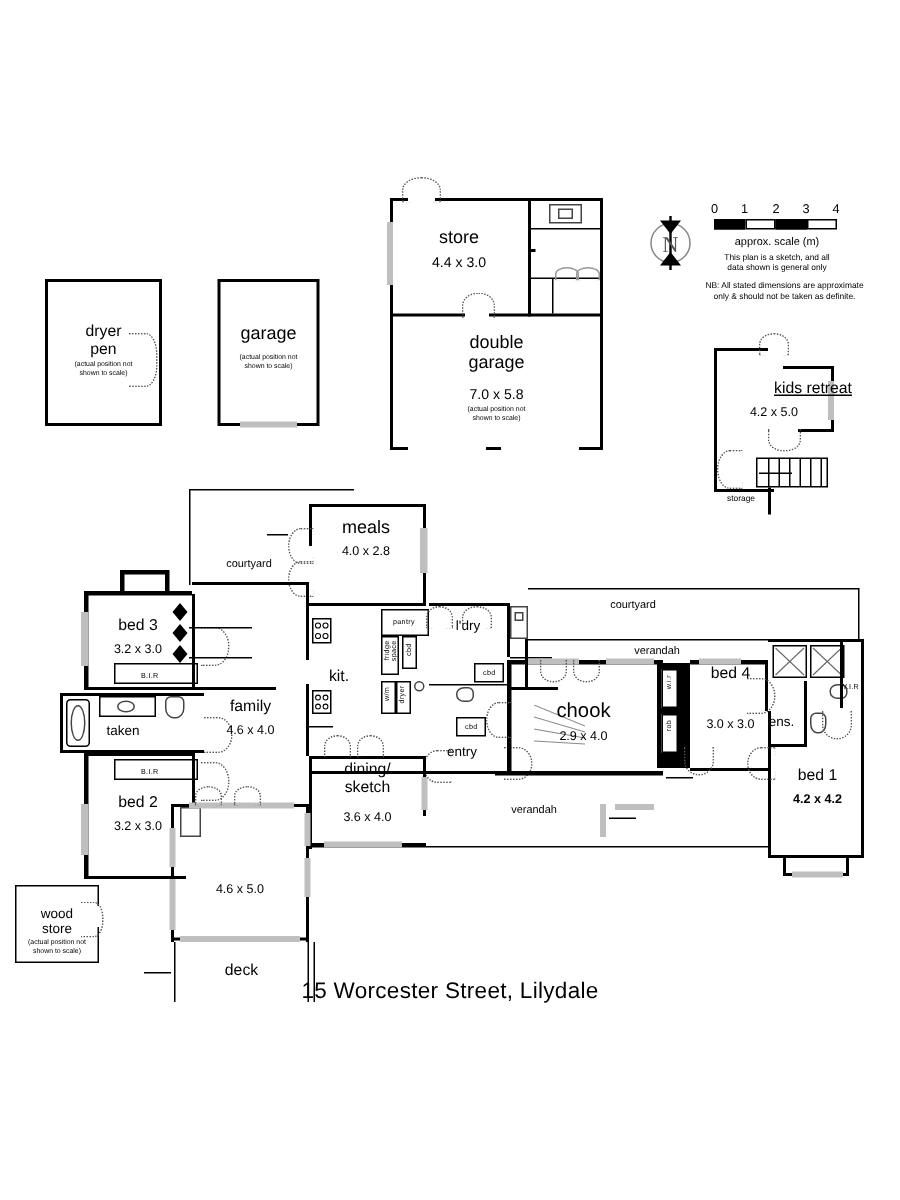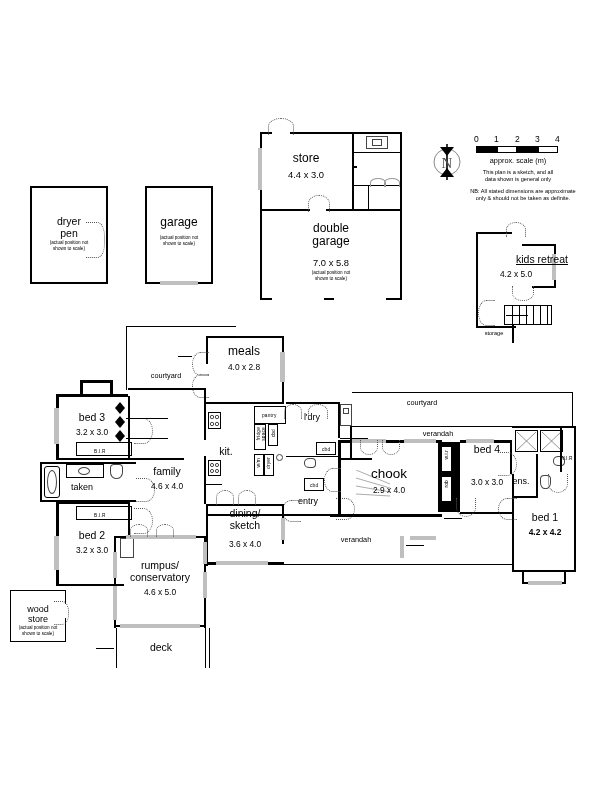--- a/index.html
+++ b/index.html
@@ -463,38 +463,35 @@
 
   <div class="w" style="left:114px;top:536px;width:92px;height:2.4px;"></div>
   <div class="w" style="left:114px;top:538px;width:2.4px;height:90px;"></div>
   <div class="wl" style="left:113px;top:552px;width:4px;height:26px;"></div>
   <div class="wl" style="left:113px;top:586px;width:4px;height:34px;"></div>
   <div class="w" style="left:204px;top:538px;width:2.4px;height:90px;"></div>
   <div class="wl" style="left:203px;top:542px;width:4px;height:22px;"></div>
   <div class="wl" style="left:203px;top:572px;width:4px;height:26px;"></div>
   <div class="w" style="left:114px;top:625px;width:92px;height:2.4px;"></div>
   <div class="wl" style="left:120px;top:624px;width:80px;height:4px;"></div>
-  <div class="lbl n12" style="left:110px;top:560px;width:100px;">
-    <span class="nm">rumpus/</span>
-    <span class="nm">conservatory</span>
-  </div>
   <div class="lbl dimsm" style="left:110px;top:588px;width:100px;">
     <span class="dim">4.6 x 5.0</span>
   </div>
   <div class="wl" style="left:126px;top:535px;width:70px;height:4px;"></div>
   <div class="arcq" style="left:130px;top:524px;width:16px;height:12px;border:1px dotted #555;border-bottom:none;border-radius:50% 50% 0 0;"></div>
   <div class="arcq" style="left:156px;top:524px;width:16px;height:12px;border:1px dotted #555;border-bottom:none;border-radius:50% 50% 0 0;"></div>
 
   <div class="tv" style="left:116px;top:628px;height:40px;"></div>
   <div class="tv" style="left:205px;top:628px;height:40px;"></div>
   <div class="tv" style="left:209px;top:628px;height:40px;"></div>
   <div class="lbl n12" style="left:116px;top:642px;width:90px;text-align:center;">
     <span class="nm">deck</span>
   </div>
 
   <div class="tl" style="left:96px;top:648px;width:18px;"></div>
   <div class="tl" style="left:444px;top:518px;width:18px;"></div>
   <div class="tl" style="left:406px;top:545px;width:18px;"></div>
   <div class="tl" style="left:206px;top:484px;width:16px;"></div>
   <div class="tl" style="left:178px;top:356px;width:14px;"></div>
 
+  <div id="title">15 Worcester Street, Lilydale</div>
 
 </div>
 
 </body></html>

